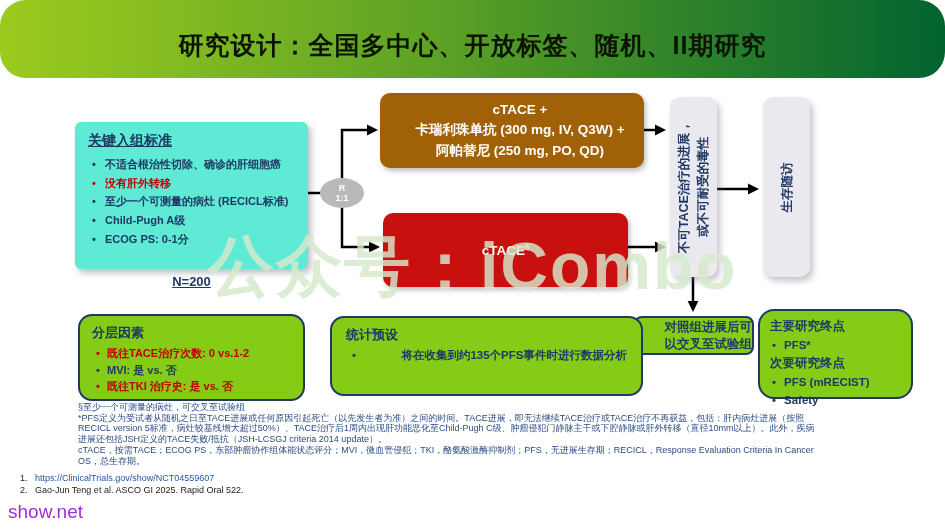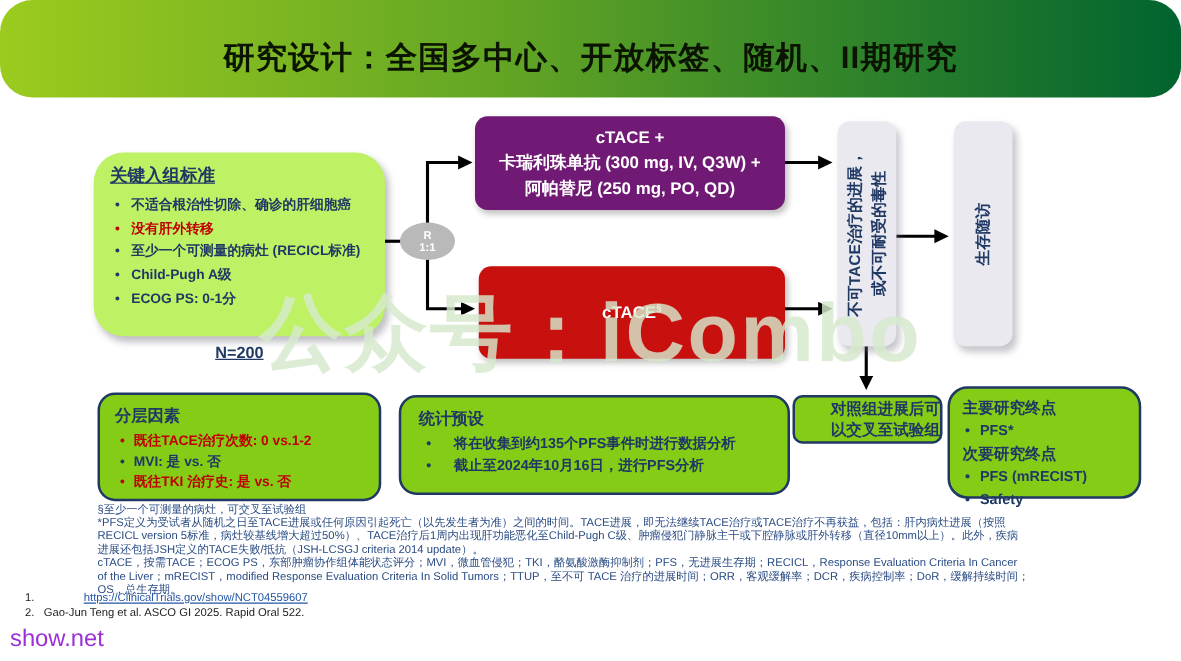--- a/index.html
+++ b/index.html
@@ -8,69 +8,69 @@
     font-family:"Liberation Sans","DejaVu Sans",sans-serif; overflow:hidden;
   }
   
   .header {
     position:absolute; left:0; top:0; width:945px; height:78px;
     background:linear-gradient(90deg,#9CCB1E 0%,#5FA325 45%,#01632F 100%);
     display:flex; align-items:center; justify-content:center;border-radius:26px;
   }
   .page-title { color:#0A1400; font-size:25px; font-weight:bold; letter-spacing:1px; padding-top:12px; }
   
-  .grayround { background:#bef264; border-radius:24px; box-shadow:3px 4px 6px rgba(110,110,125,.45); }
+  .grayround { background:#5eead4; border-radius:6px; box-shadow:3px 4px 6px rgba(110,110,125,.45); }
   
   .elig { position:absolute; left:75px; top:122px; width:233px; height:147px; padding:10px 13px 6px; box-sizing:border-box; }
   .elig-title { color:#1F3864; font-size:14px; font-weight:bold; text-decoration:underline; margin-bottom:8px; }
   ul.blist { list-style:none; margin:0; padding:0; }
   ul.blist li { position:relative; padding-left:17px; color:#1F3864; font-weight:bold; font-size:11px; margin-bottom:6px; line-height:1.15; }
   ul.blist li::before { content:"\2022"; position:absolute; left:4px; top:0; }
   ul.blist li.red { color:#C00000; }
   .n-label { position:absolute; left:75px; top:274px; width:233px; text-align:center; color:#1F3864; font-size:13px; font-weight:bold; text-decoration:underline; }
   
   .r-ellipse {
     position:absolute; left:320px; top:178px; width:44px; height:30px; background:#B9B9B9;
     border-radius:50%; color:#fff; font-weight:bold; font-size:9px; line-height:1.15;
     display:flex; flex-direction:column; align-items:center; justify-content:center; z-index:3;
   }
   
   .arm { position:absolute; border-radius:10px; color:#fff; font-weight:bold; text-align:center;
          display:flex; flex-direction:column; align-items:center; justify-content:center;
          box-shadow:2px 3px 5px rgba(0,0,0,.25); z-index:2; }
-  .arm.exp { left:380px; top:93px; width:248px; height:75px; background:#701a75; font-size:13.5px; line-height:1.5; }
+  .arm.exp { left:380px; top:93px; width:248px; height:75px; background:#a16207; font-size:13.5px; line-height:1.5;padding-left:16px; }
   .arm.ctrl { left:383px; top:213px; width:245px; height:74px; background:#C8100E; font-size:13.5px; }
   .arm sup { font-size:8px; vertical-align:super; }
   
   .vbox { position:absolute; top:97px; width:47px; height:180px; background:#E9E9EF; border-radius:10px;
           box-shadow:3px 4px 6px rgba(110,110,125,.4); display:flex; align-items:center; justify-content:center; z-index:2; }
   .vbox.prog { left:670px; } .vbox.surv { left:763px; }
   .rot { transform:rotate(-90deg); white-space:nowrap; color:#1F3864; font-weight:bold; font-size:12.5px; line-height:1.5; text-align:center; }
   
   .outline { position:absolute; background:#84cc16; border:2px solid #1F3864; box-sizing:border-box; z-index:2; }
   .cross { left:634px; top:316px; width:120px; height:39px; border-radius:8px; color:#1F3864; font-weight:bold;
            font-size:12.5px; line-height:1.3; display:flex; flex-direction:column; align-items:flex-end; justify-content:center; }
   .strat { left:78px; top:314px; width:227px; height:87px; border-radius:14px; padding:8px 12px; }
-  .stat  { left:319px; top:316px; width:313px; height:80px; border-radius:14px; padding:8px 14px; }
+  .stat  { left:330px; top:316px; width:313px; height:80px; border-radius:14px; padding:8px 14px; }
   .endp  { left:758px; top:309px; width:155px; height:90px; border-radius:16px; padding:7px 10px; }
   .box-title { color:#1F3864; font-size:13px; font-weight:bold; margin-bottom:5px; }
   .strat ul.blist li { margin-bottom:4px; padding-left:15px; }
-  .stat ul.blist li { font-size:11.5px; padding-left:28px; margin-bottom:5px; }
+  .stat ul.blist li { font-size:11.5px; padding-left:28px; margin-bottom:5px;text-align:right; }
   .stat ul.blist li::before { left:6px; }
   .endp .box-title { font-size:12.5px; margin-bottom:3px; }
   .endp ul.blist li { font-size:11.5px; margin-bottom:3px; padding-left:14px; line-height:1.25; }
   .endp ul.blist li::before { left:2px; }
   
   .footnotes { position:absolute; left:78px; top:403px; width:862px; color:#2A4C84; font-size:9px; line-height:1.08; z-index:2; }
   .footnotes div { margin-bottom:1px; white-space:nowrap; }
   
   .refs { position:absolute; left:20px; top:473px; font-size:9px; color:#222; z-index:2; }
   .ref-row { display:flex; margin-bottom:2px; }
   .ref-num { width:15px; }
-  .ref-link { color:#2456A6; text-decoration:underline; cursor:pointer;margin-left:32px; }
+  .ref-link { color:#2456A6; cursor:pointer; }
   
   .site { position:absolute; left:8px; top:501px; font-size:19px; color:#9B30D9; z-index:2; }
   
   .watermark { position:absolute; left:208px; top:222px; font-size:66px; font-weight:bold; letter-spacing:2px;
                color:rgba(213,233,204,0.82); white-space:nowrap; z-index:10; pointer-events:none; }
   
   .connectors { position:absolute; left:0; top:0; z-index:1; }
 </style>
 </head>
 <body>
@@ -145,21 +145,20 @@
       <li class="red">既往TACE治疗次数: 0 vs.1-2</li>
       <li>MVI: 是 vs. 否</li>
       <li class="red">既往TKI 治疗史: 是 vs. 否</li>
     </ul>
   </div>
 
   <div class="outline stat">
     <div class="box-title">统计预设</div>
     <ul class="blist">
       <li>将在收集到约135个PFS事件时进行数据分析</li>
-      <li>截止至2024年10月16日，进行PFS分析</li>
     </ul>
   </div>
 
   <div class="outline endp">
     <div class="box-title">主要研究终点</div>
     <ul class="blist">
       <li>PFS*</li>
     </ul>
     <div class="box-title">次要研究终点</div>
     <ul class="blist">
@@ -167,21 +166,20 @@
       <li>Safety</li>
     </ul>
   </div>
 
   <div class="footnotes">
     <div>§至少一个可测量的病灶，可交叉至试验组</div>
     <div>*PFS定义为受试者从随机之日至TACE进展或任何原因引起死亡（以先发生者为准）之间的时间。TACE进展，即无法继续TACE治疗或TACE治疗不再获益，包括：肝内病灶进展（按照</div>
     <div>RECICL version 5标准，病灶较基线增大超过50%）、TACE治疗后1周内出现肝功能恶化至Child-Pugh C级、肿瘤侵犯门静脉主干或下腔静脉或肝外转移（直径10mm以上）。此外，疾病</div>
     <div>进展还包括JSH定义的TACE失败/抵抗（JSH-LCSGJ criteria 2014 update）。</div>
     <div>cTACE，按需TACE；ECOG PS，东部肿瘤协作组体能状态评分；MVI，微血管侵犯；TKI，酪氨酸激酶抑制剂；PFS，无进展生存期；RECICL，Response Evaluation Criteria In Cancer</div>
-    <div>of the Liver；mRECIST，modified Response Evaluation Criteria In Solid Tumors；TTUP，至不可 TACE 治疗的进展时间；ORR，客观缓解率；DCR，疾病控制率；DoR，缓解持续时间；</div>
     <div>OS，总生存期。</div>
   </div>
 
   <div class="refs">
     <div class="ref-row">
       <span class="ref-num">1.</span>
       <a class="ref-link">https://ClinicalTrials.gov/show/NCT04559607</a>
     </div>
     <div class="ref-row">
       <span class="ref-num">2.</span>

